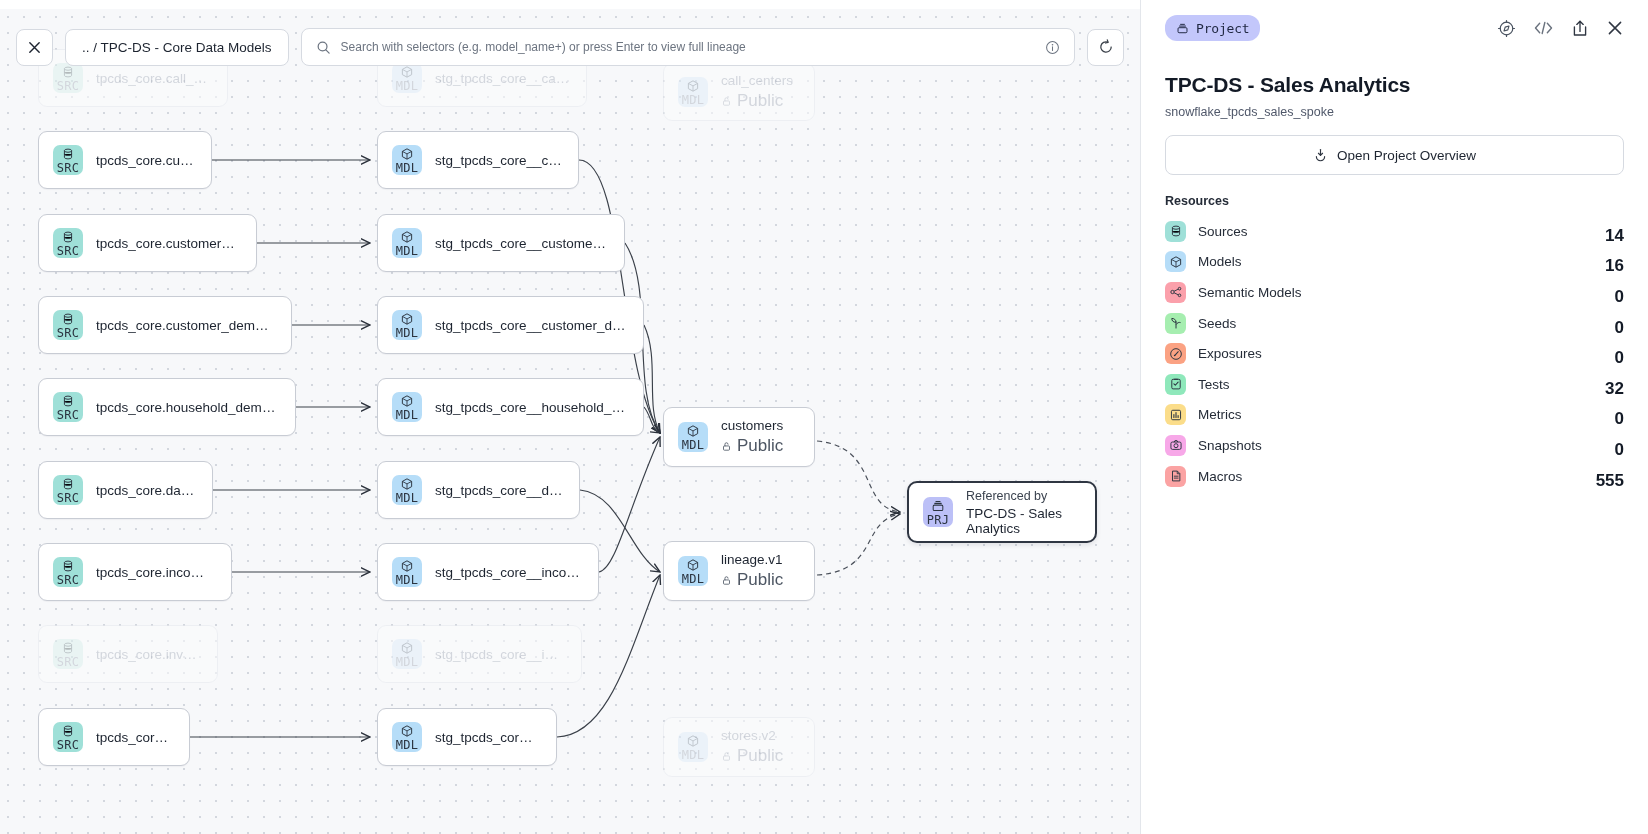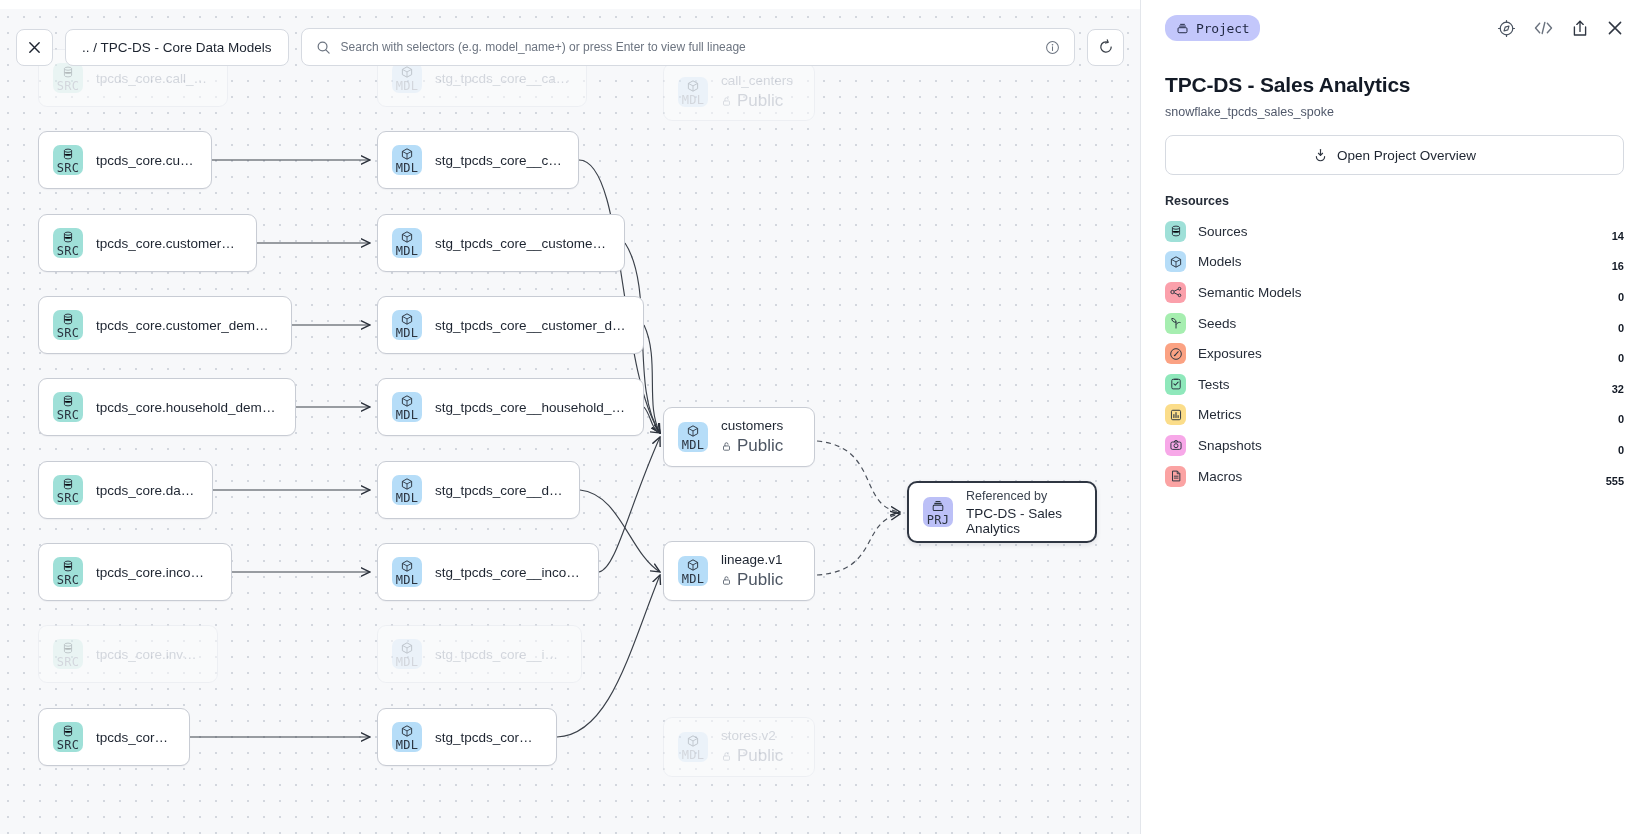--- a/index.html
+++ b/index.html
@@ -147,21 +147,21 @@
   .sect-title { margin-top: 19px; font-size: 12.5px; font-weight: bold; color: #252c38; }
   .res-list { margin-top: 8px; }
   .res-row {
     display: flex; align-items: center; height: 30.6px; gap: 12px; cursor: pointer;
   }
   .res-ic {
     width: 21px; height: 21px; border-radius: 6px; flex: 0 0 auto;
     display: flex; align-items: center; justify-content: center;
   }
   .res-name { font-size: 13.5px; color: #252c38; }
-  .res-val { margin-left: auto; font-size: 11px; color: #131a26; font-weight: bold; margin-top: 9px; }
+  .res-val { margin-left: auto; font-size: 17px; color: #131a26; font-weight: bold; margin-top: 9px; }
 </style>
 </head>
 <body>
 
 <div class="app">
 
   <div class="canvas-wrap">
 
     <svg class="edges" viewBox="0 0 1140 834">
       <defs>

